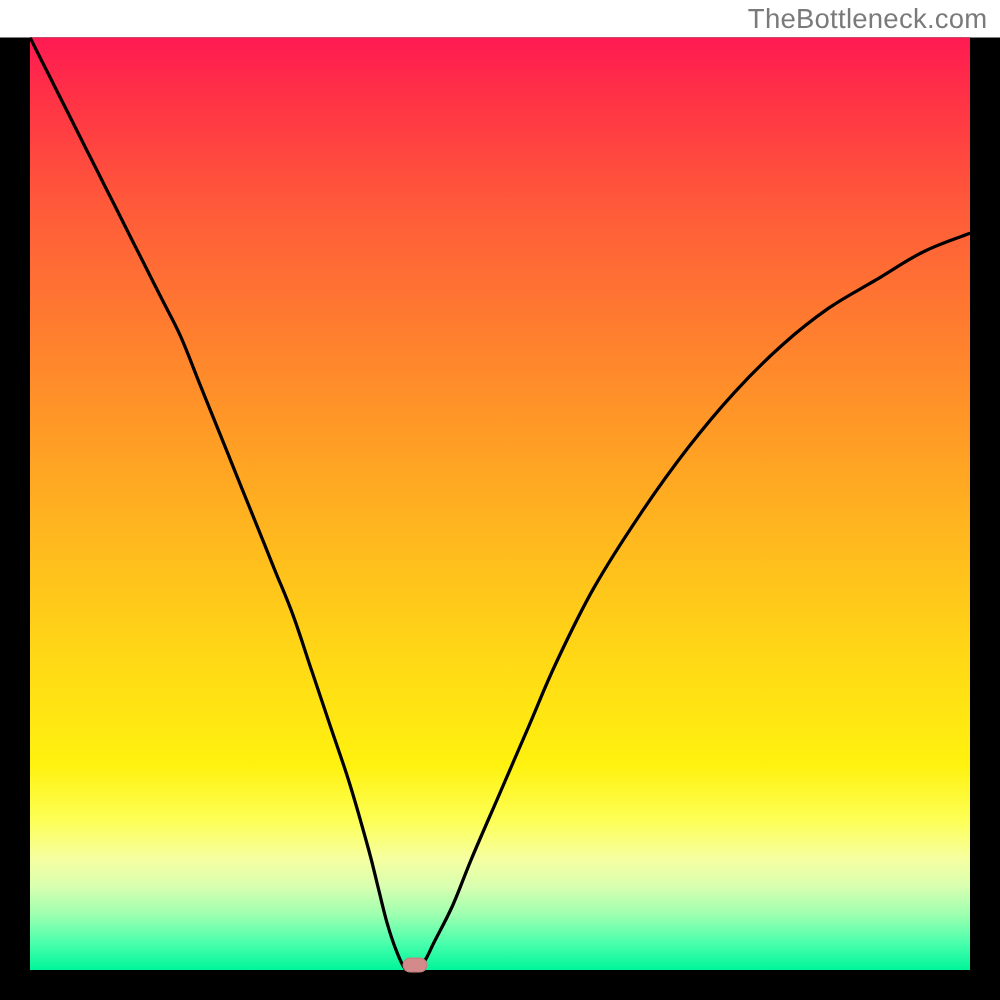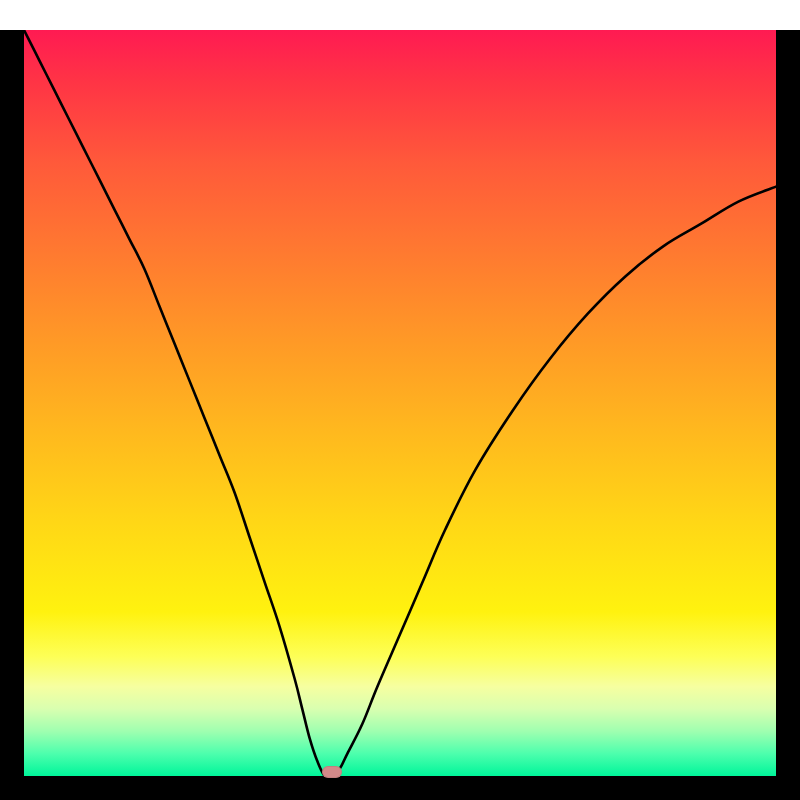--- a/index.html
+++ b/index.html
@@ -72,20 +72,21 @@
     border-radius: 6px;
     background: #d38a8a;
     box-shadow: 0 0 0 1px rgba(0,0,0,0.08) inset;
     transform: translate(-50%, -50%);
   }
 </style>
 </head>
 <body>
 <div class="wrap">
 
+  <div class="watermark">TheBottleneck.com</div>
 
   <div class="frame">
     <div class="plot">
       <svg class="curve" viewBox="0 0 752 746" preserveAspectRatio="none">
         <path id="curve-path" fill="none" stroke="#000" stroke-width="2.6" stroke-linecap="round" stroke-linejoin="round" d="M 0.00 0.00 C 2.71 5.37, 9.63 19.10, 15.04 29.84 C 20.45 40.58, 24.67 48.94, 30.08 59.68 C 35.49 70.42, 39.71 78.78, 45.12 89.52 C 50.53 100.26, 54.75 108.62, 60.16 119.36 C 65.57 130.10, 69.79 138.46, 75.20 149.20 C 80.61 159.94, 84.83 168.30, 90.24 179.04 C 95.65 189.78, 99.87 198.14, 105.28 208.88 C 110.69 219.62, 114.91 226.63, 120.32 238.72 C 125.73 250.81, 129.95 262.59, 135.36 276.02 C 140.77 289.45, 144.99 299.89, 150.40 313.32 C 155.81 326.75, 160.03 337.19, 165.44 350.62 C 170.85 364.05, 175.07 374.49, 180.48 387.92 C 185.89 401.35, 190.11 411.79, 195.52 425.22 C 200.93 438.65, 205.15 447.75, 210.56 462.52 C 215.97 477.29, 220.19 491.17, 225.60 507.28 C 231.01 523.39, 235.23 535.93, 240.64 552.04 C 246.05 568.15, 250.27 579.34, 255.68 596.80 C 261.09 614.26, 266.66 634.25, 270.72 649.02 C 274.78 663.79, 275.53 668.12, 278.24 678.86 C 280.95 689.60, 283.05 699.30, 285.76 708.70 C 288.47 718.10, 290.57 724.37, 293.28 731.08 C 295.99 737.79, 298.09 743.31, 300.80 746.00 C 303.51 748.69, 305.61 747.34, 308.32 746.00 C 311.03 744.66, 313.13 742.57, 315.84 738.54 C 318.55 734.51, 319.30 731.68, 323.36 723.62 C 327.42 715.56, 332.99 705.87, 338.40 693.78 C 343.81 681.69, 346.67 672.59, 353.44 656.48 C 360.21 640.37, 367.88 623.06, 376.00 604.26 C 384.12 585.46, 390.44 570.84, 398.56 552.04 C 406.68 533.24, 411.64 519.96, 421.12 499.82 C 430.60 479.68, 439.02 461.62, 451.20 440.14 C 463.38 418.66, 475.26 400.60, 488.80 380.46 C 502.34 360.32, 512.86 345.70, 526.40 328.24 C 539.94 310.78, 550.46 298.25, 564.00 283.48 C 577.54 268.71, 588.06 258.27, 601.60 246.18 C 615.14 234.09, 625.66 225.74, 639.20 216.34 C 652.74 206.94, 663.26 202.02, 676.80 193.96 C 690.34 185.90, 700.86 178.29, 714.40 171.58 C 727.94 164.87, 745.23 159.35, 752.00 156.66"></path>
       </svg>
       <div id="marker" class="marker" style="left: 308.32px; top: 742px;"></div>
     </div>
   </div>
 </div>

